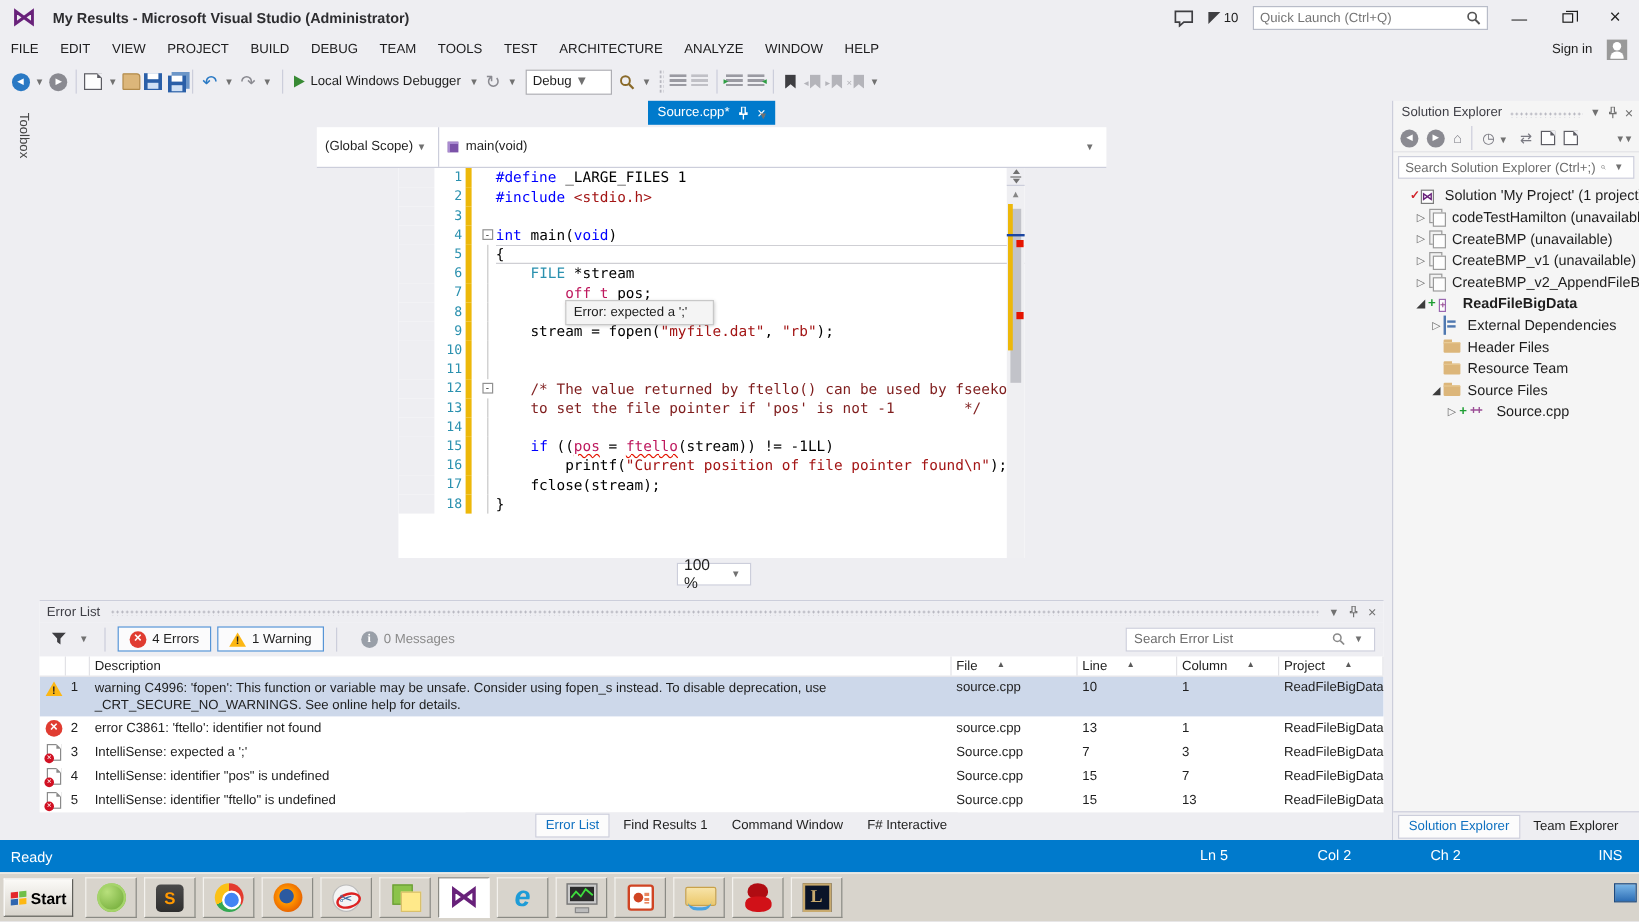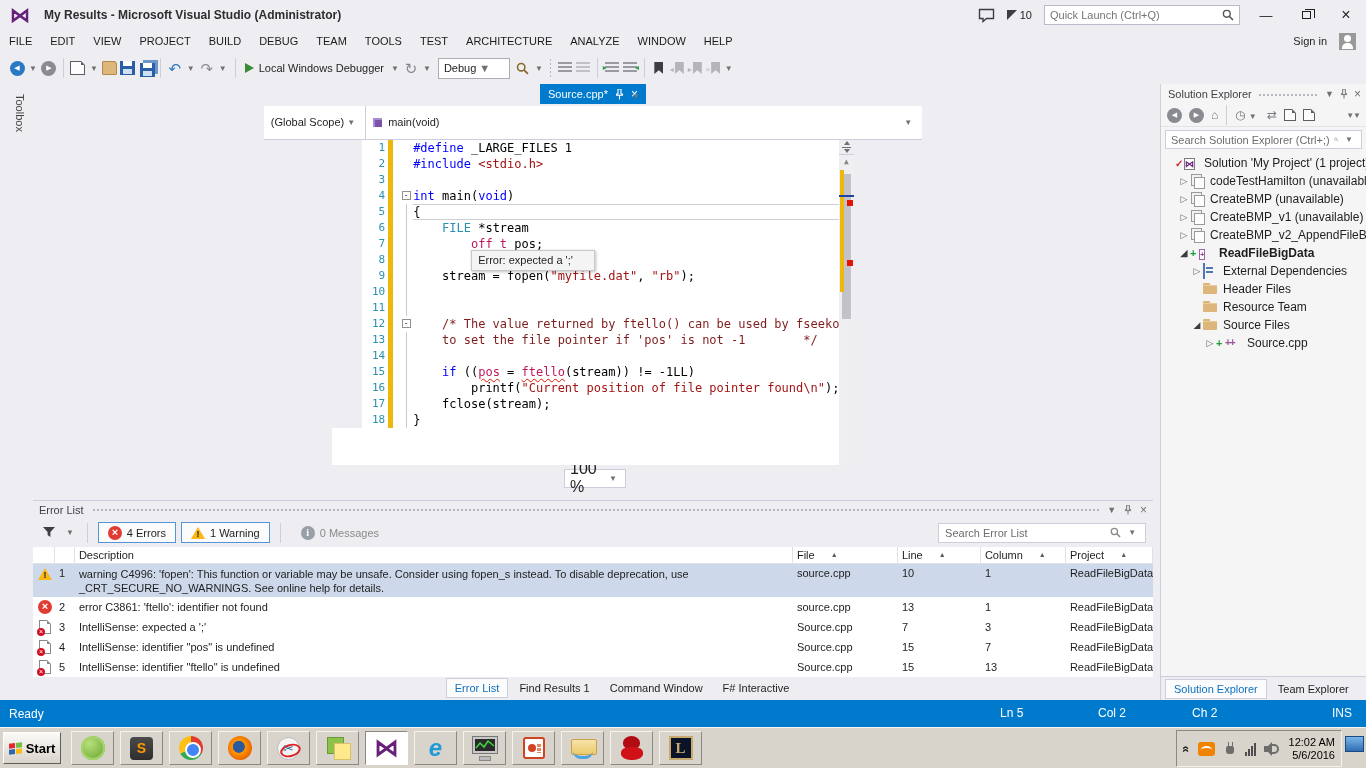--- a/index.html
+++ b/index.html
@@ -103,21 +103,21 @@
   .sb-up { height:14px; text-align:center; font-size:8px; color:#868686; line-height:14px; }
   .sb-track { position:relative; height:278px; }
   .sb-thumb { position:absolute; left:3px; right:3px; top:5px; height:145px; background:#c2c3c9; }
   .sb-chg { position:absolute; left:1px; width:4px; top:1px; height:122px; background:#edb80a; }
   .sb-caret { position:absolute; left:0; right:0; top:26px; height:2px; background:#1b45a0; }
   .sb-err { position:absolute; right:1px; width:6px; height:6px; background:#e51400; }
   .sb-down { position:absolute; bottom:0; left:0; width:15px; height:14px; text-align:center; font-size:8px; color:#868686; line-height:14px; }
 
   .hscroll-row { height:28px; background:#eeeef2; display:flex; align-items:center; }
   .zoom-combo { width:62px; height:19px; margin-left:4px; background:#fff; border:1px solid #cccedb; display:flex; align-items:center; padding:0 5px; }
-  .zoom-combo span.z { flex:1; font-size:16px; }
+  .zoom-combo span.z { flex:1; font-size:13px; }
   .panel-gap { height:8px; background:#eeeef2; }
 
   
   .errorlist { height:178px; background:#fff; display:flex; flex-direction:column; border-top:1px solid #cccedb; }
   .el-title { height:18px; background:#eeeef2; display:flex; align-items:center; padding:0 6px; color:#3f3f46; gap:8px; }
   .grip { flex:1; height:5px; margin-top:2px; background-image:radial-gradient(#b6b6bf 0.9px, transparent 0.9px); background-size:4px 4px; }
   .pt-ic { color:#717171; font-size:9px; display:flex; align-items:center; }
   .el-toolbar { height:28px; background:#eeeef2; display:flex; align-items:center; gap:5px; padding-left:7px; position:relative; }
   .el-btn { height:21px; border:1px solid #5694d6; background:#fbfbfc; display:flex; align-items:center; gap:5px; padding:0 9px; font-size:11px; }
   .el-btn.off { border-color:transparent; background:transparent; color:#8a8a8a; }
@@ -733,34 +733,16 @@
         <span class="app">
           <span class="a-expl"></span>
         </span>
         <span class="app">
           <span class="a-red"></span>
         </span>
         <span class="app">
           <span class="a-lol">L</span>
         </span>
       </span>
-    <span class="tray">
-      <span class="chev">«</span>
-      <span class="t-orange"></span>
-      <span class="t-plug"></span>
-      <span class="t-bars">
-          <i></i>
-          <i></i>
-          <i></i>
-          <i></i>
-        </span>
-      <span class="t-vol">
-          <i></i>
-        </span>
-      <span class="t-clock">
-        <div>12:02 AM</div>
-        <div>5/6/2016</div>
-      </span>
-    </span>
     <span class="show-desk"></span>
   </div>
 
 </div>
 
 </body></html>

